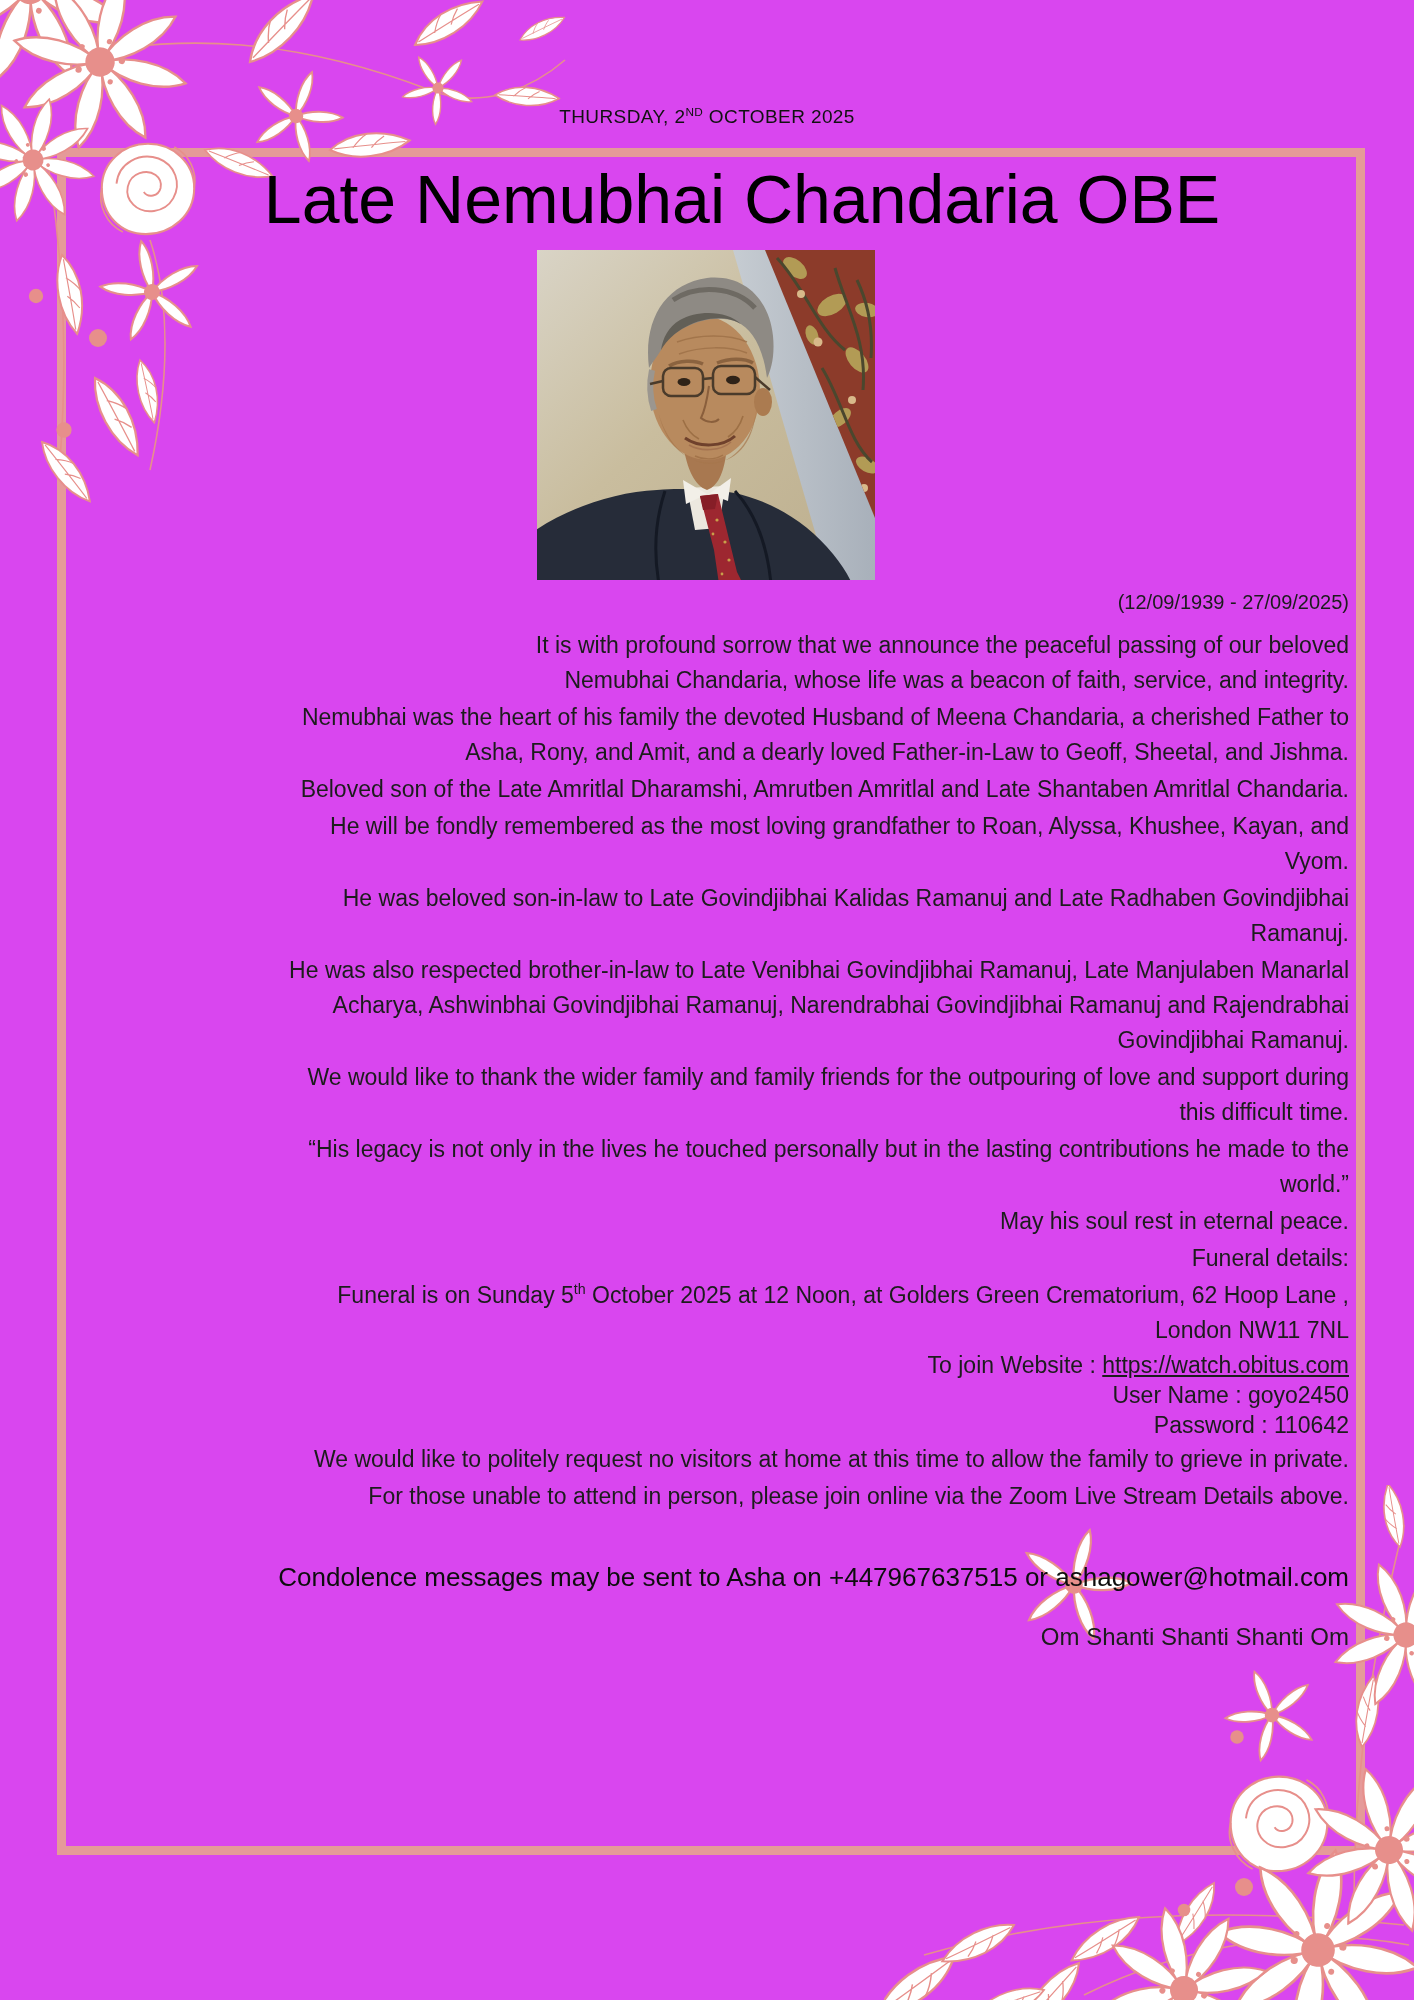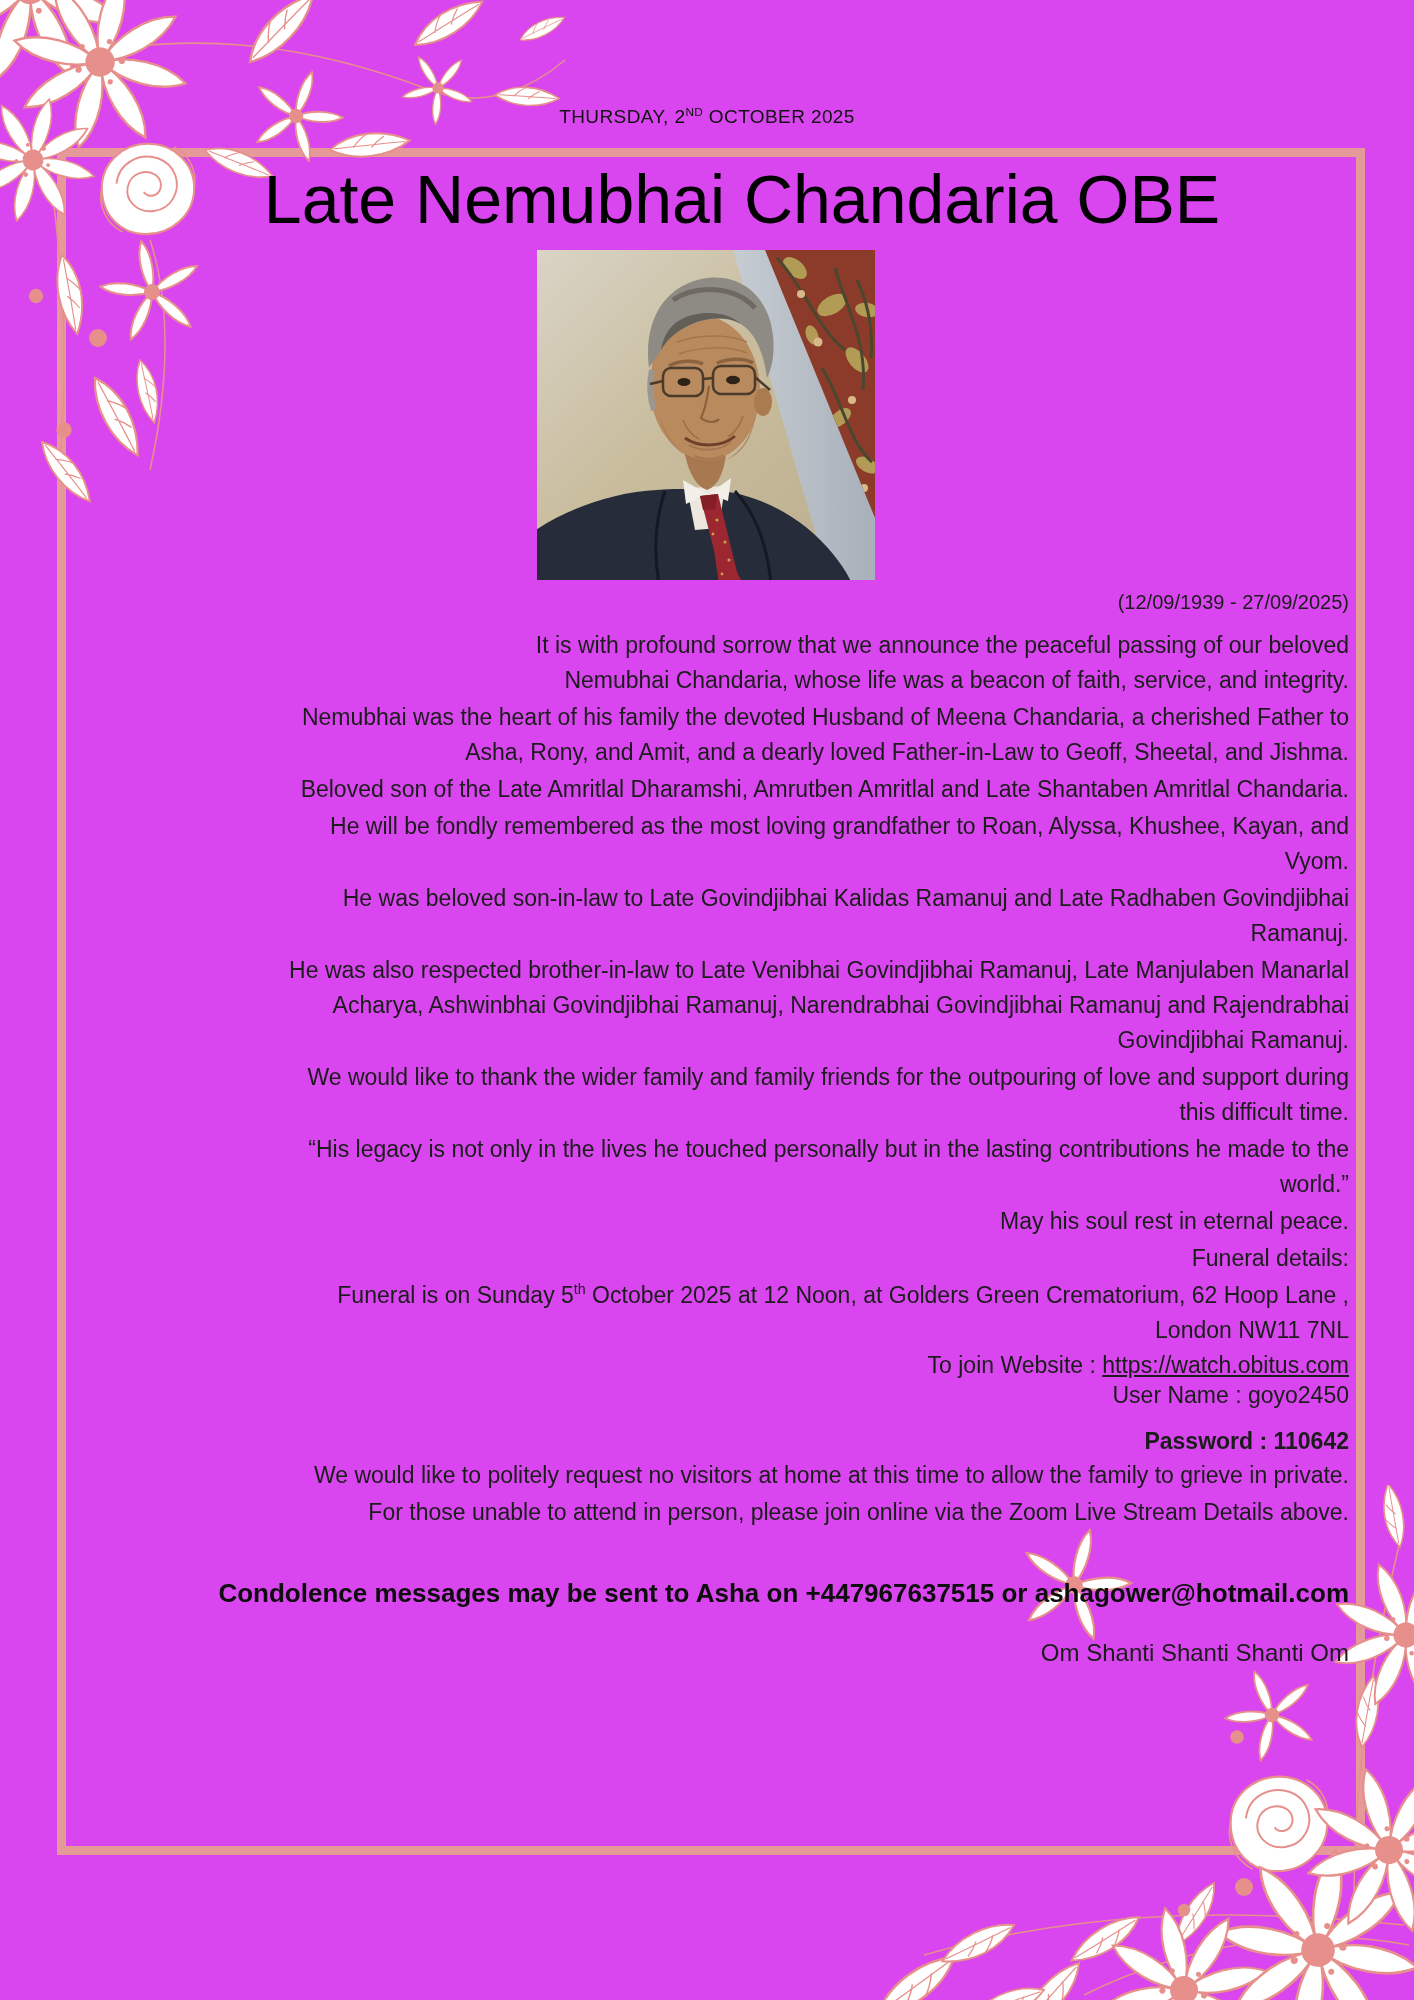--- a/index.html
+++ b/index.html
@@ -15,24 +15,24 @@
   .date-line sup{font-size:0.62em;vertical-align:super;line-height:0;}
   .page-title{position:absolute;top:160px;left:0;width:100%;text-align:center;
               font-size:68px;line-height:78px;font-weight:400;color:#000;z-index:3;margin-left:35px;}
   .photo{position:absolute;left:537px;top:250px;width:338px;height:330px;z-index:2;}
   .photo svg{display:block;width:100%;height:100%;}
   .content{position:absolute;left:65px;top:588px;width:1284px;text-align:right;z-index:3;}
   .caption{font-size:20px;line-height:28px;margin:0 0 12px 0;}
   .para{font-size:23px;line-height:35px;white-space:pre-line;margin:0 0 2px 0;}
   .para.inline{white-space:normal;}
   .para.tight{line-height:30px;margin:0;}
-  .para.tight.last{margin:16px 0 2px 0;font-weight:bold;}
+  .para.tight.last{margin:0 0 2px 0;}
   .para sup{font-size:0.62em;vertical-align:super;line-height:0;}
   a.link{color:#1c1c1c;text-decoration:underline;cursor:pointer;}
-  .bold-line{font-size:26px;line-height:34px;font-weight:bold;color:#0d0d0d;
+  .bold-line{font-size:26px;line-height:34px;font-weight:normal;color:#0d0d0d;
              margin:46px 0 0 0;}
   .closing{font-size:24px;line-height:33px;margin:26px 0 0 0;}
 </style>
 </head>
 <body>
 
 <div class="page">
 
   <div class="frame"></div>
 

